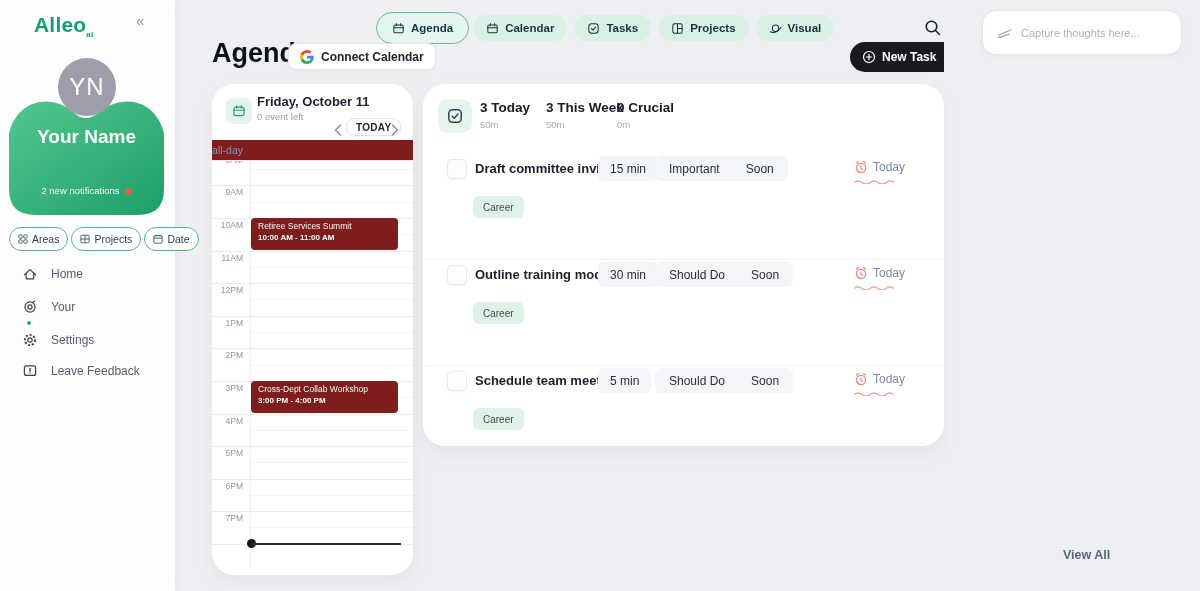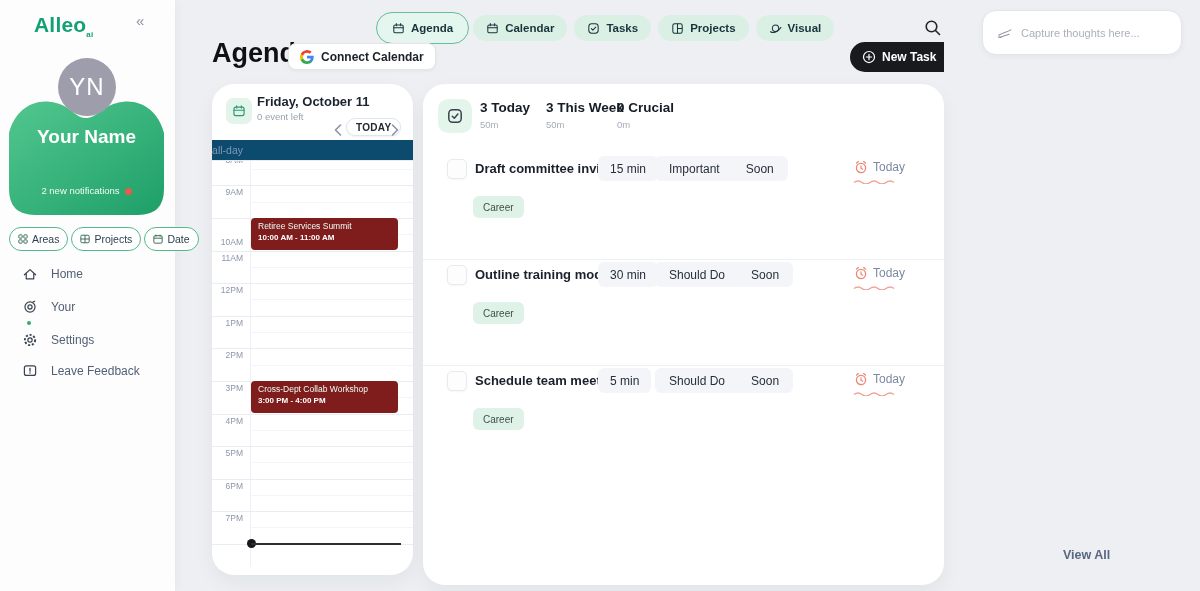--- a/index.html
+++ b/index.html
@@ -64,40 +64,40 @@
   .newtask-btn {
     position:absolute; left:850px; top:42px; width:94px; height:30px;
     background:#191a1e; color:#fff; border-radius:15px 0 0 15px;
     display:flex; align-items:center; gap:6px; padding-left:12px;
     font-size:12px; font-weight:600; cursor:pointer;
   }
 
   
   .panel { position:absolute; background:#fff; border-radius:22px; box-shadow:0 8px 20px rgba(25,35,60,.05); }
   .cal-panel { left:212px; top:84px; width:201px; height:491px; }
-  .task-panel { left:423px; top:84px; width:521px; height:501px;padding-left:30px; }
+  .task-panel { left:423px; top:84px; width:521px; height:362px;padding-left:30px; }
 
   
   .cal-iconbox { position:absolute; left:14px; top:14px; width:26px; height:26px; border-radius:7px; background:#e3f4eb; display:flex; align-items:center; justify-content:center; }
   .cal-title { position:absolute; left:45px; top:10px; font-size:13px; font-weight:700; color:#1c2330; white-space:nowrap; }
   .cal-sub { position:absolute; left:45px; top:27px; font-size:9.5px; color:#9aa2b0; }
   .cal-chevron { position:absolute; top:38px; width:10px; height:12px; cursor:pointer; }
   .today-btn {
     position:absolute; left:134px; top:34px; height:18px; padding:0 9px; border:1px solid #e3e5ea;
     border-radius:9px; background:#fff; font-size:10px; font-weight:800; color:#23272e;
     letter-spacing:.3px; display:flex; align-items:center; cursor:pointer; box-shadow:0 1px 2px rgba(25,35,60,.06);
   }
 
   
   .cal-grid { position:absolute; left:0; top:56px; right:0; height:427px; overflow:hidden; }
   .hourline { position:absolute; left:0; right:0; height:1px; background:#e9edf2; }
   .halfline { position:absolute; left:39px; right:0; height:1px; background:#f3f6f9; }
   .vline { position:absolute; left:38px; top:0; bottom:0; width:1px; background:#edf0f4; }
   .hourlabel { position:absolute; left:0; width:31px; text-align:right; font-size:8.5px; color:#8b95a9; z-index:1; }
-  .allday-row { position:absolute; left:0; top:0; right:0; height:21px; background:#0c4a6e; border-bottom:1px solid #e9edf2; z-index:2; }
+  .allday-row { position:absolute; left:0; top:0; right:0; height:21px; background:#7f1d1d; border-bottom:1px solid #e9edf2; z-index:2; }
   .allday-label { position:absolute; left:0; top:4px; width:31px; text-align:right; font-size:10.5px; color:#7e98b4; }
   .cal-event {
     position:absolute; left:39px; width:147px; height:32px; background:#7f1d1d; border-radius:4px;
     padding:3px 7px; z-index:3; cursor:pointer; overflow:hidden;
   }
   .cal-event .ev-title { font-size:8.5px; color:#eafdf4; line-height:11px; white-space:nowrap; }
   .cal-event .ev-time { font-size:8px; font-weight:700; color:#fff; line-height:11px; white-space:nowrap; }
   .now-line { position:absolute; left:39px; right:12px; top:403px; height:1.5px; background:#2a2d33; z-index:4; }
   .now-dot { position:absolute; left:35px; top:399px; width:9px; height:9px; border-radius:50%; background:#17181c; z-index:4; }
 
@@ -315,21 +315,21 @@
     <div class="halfline" style="top:192px;"></div>
     <div class="halfline" style="top:225px;"></div>
     <div class="halfline" style="top:257px;"></div>
     <div class="halfline" style="top:290px;"></div>
     <div class="halfline" style="top:322px;"></div>
     <div class="halfline" style="top:355px;"></div>
     <div class="halfline" style="top:387px;"></div>
 
     <div class="hourlabel" style="top:15px;">8AM</div>
     <div class="hourlabel" style="top:47px;">9AM</div>
-    <div class="hourlabel" style="top:97px;">10AM</div>
+    <div class="hourlabel" style="top:80px;">10AM</div>
     <div class="hourlabel" style="top:113px;">11AM</div>
     <div class="hourlabel" style="top:145px;">12PM</div>
     <div class="hourlabel" style="top:178px;">1PM</div>
     <div class="hourlabel" style="top:210px;">2PM</div>
     <div class="hourlabel" style="top:243px;">3PM</div>
     <div class="hourlabel" style="top:276px;">4PM</div>
     <div class="hourlabel" style="top:308px;">5PM</div>
     <div class="hourlabel" style="top:341px;">6PM</div>
     <div class="hourlabel" style="top:373px;">7PM</div>
     <div class="hourlabel" style="top:406px;margin-top:36px;">8PM</div>

